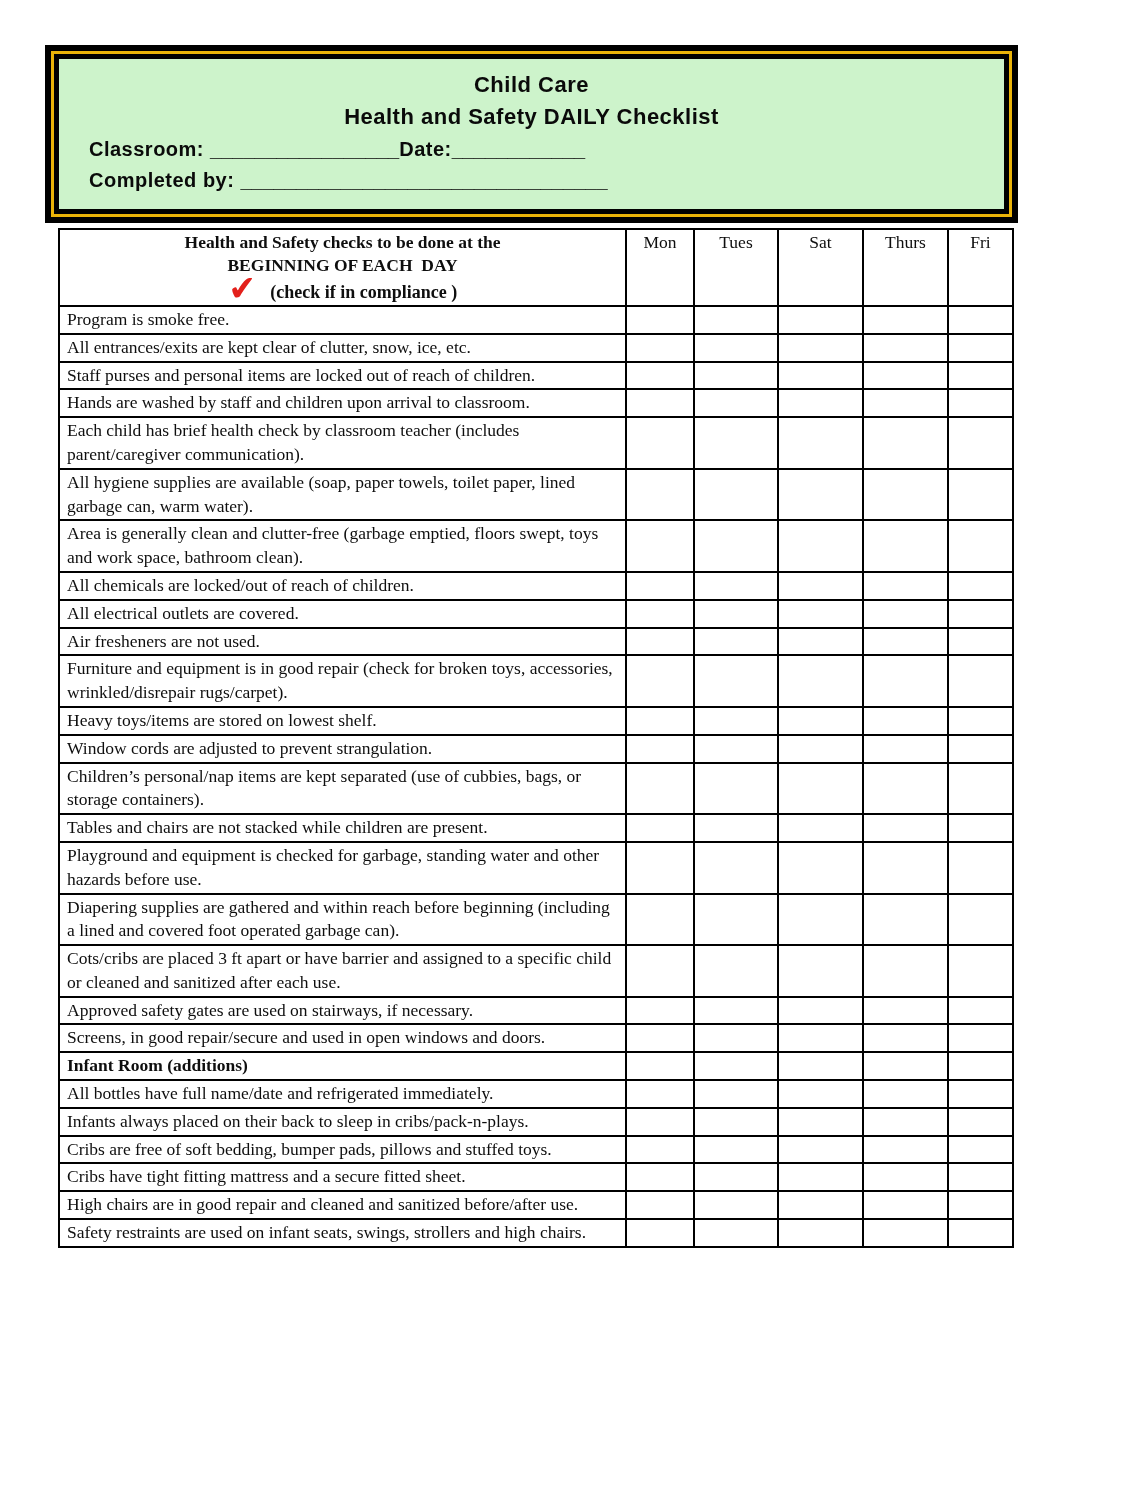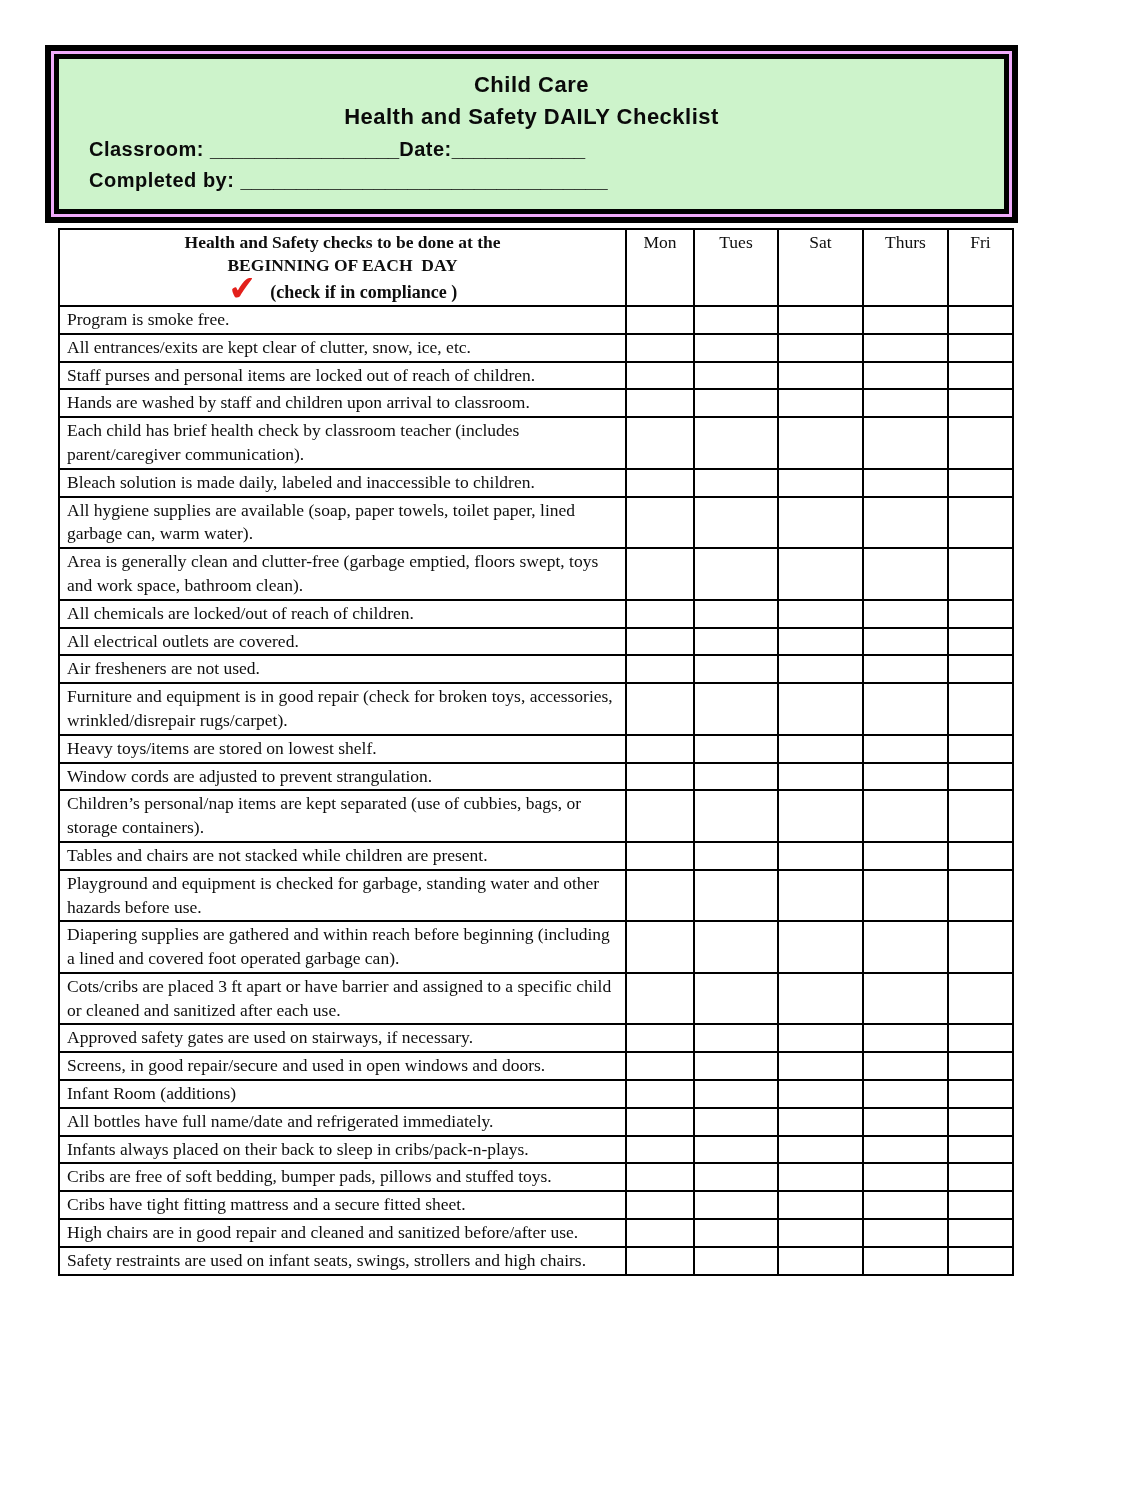--- a/index.html
+++ b/index.html
@@ -14,21 +14,21 @@
     background: #ffffff;
     font-family: "Liberation Serif", serif;
     color: var(--ink);
   }
   .page { position: relative; width: 1148px; height: 1485px; overflow: hidden; }
 
   
   .title-frame {
     position: absolute; left: 45px; top: 45px; width: 973px;
     border: 6px solid #000;
-    background: #f0abfc;
+    background: #eab308;
     padding: 3px;
   }
   .title-inner {
     border: 5px solid #000;
     background: var(--green);
     padding: 10px 18px 14px 18px;
     font-family: "Liberation Sans", sans-serif;
     font-weight: bold;
     color: #0a0a0a;
   }
@@ -58,21 +58,21 @@
     color: var(--red);
     font-size: 34px;
     line-height: 14px;
     display: inline-block;
     transform: rotate(-4deg) translateY(2px);
     margin-right: 14px;
     font-family: "DejaVu Sans", sans-serif;
   }
   th.day-col { text-align: center; font-size: 19px; font-weight: normal; padding-top: 3px; }
   td.item-cell { text-align: left; }
-  td.item-cell.bold { font-weight: normal; }
+  td.item-cell.bold { font-weight: bold; }
   td.day-cell { }
 </style>
 </head>
 <body>
 
 <div class="page">
 
   <div class="title-frame">
     <div class="title-inner">
       <div class="title-line">Child Care</div>
@@ -144,28 +144,20 @@
 
     <tr>
       <td class="item-cell">Each child has brief health check by classroom teacher (includes parent/caregiver communication).</td>
       <td class="day-cell"></td>
       <td class="day-cell"></td>
       <td class="day-cell"></td>
       <td class="day-cell"></td>
       <td class="day-cell"></td>
     </tr>
 
-    <tr>
-      <td class="item-cell">Bleach solution is made daily, labeled and inaccessible to children.</td>
-      <td class="day-cell"></td>
-      <td class="day-cell"></td>
-      <td class="day-cell"></td>
-      <td class="day-cell"></td>
-      <td class="day-cell"></td>
-    </tr>
 
     <tr>
       <td class="item-cell">All hygiene supplies are available (soap, paper towels, toilet paper, lined garbage can, warm water).</td>
       <td class="day-cell"></td>
       <td class="day-cell"></td>
       <td class="day-cell"></td>
       <td class="day-cell"></td>
       <td class="day-cell"></td>
     </tr>
 

